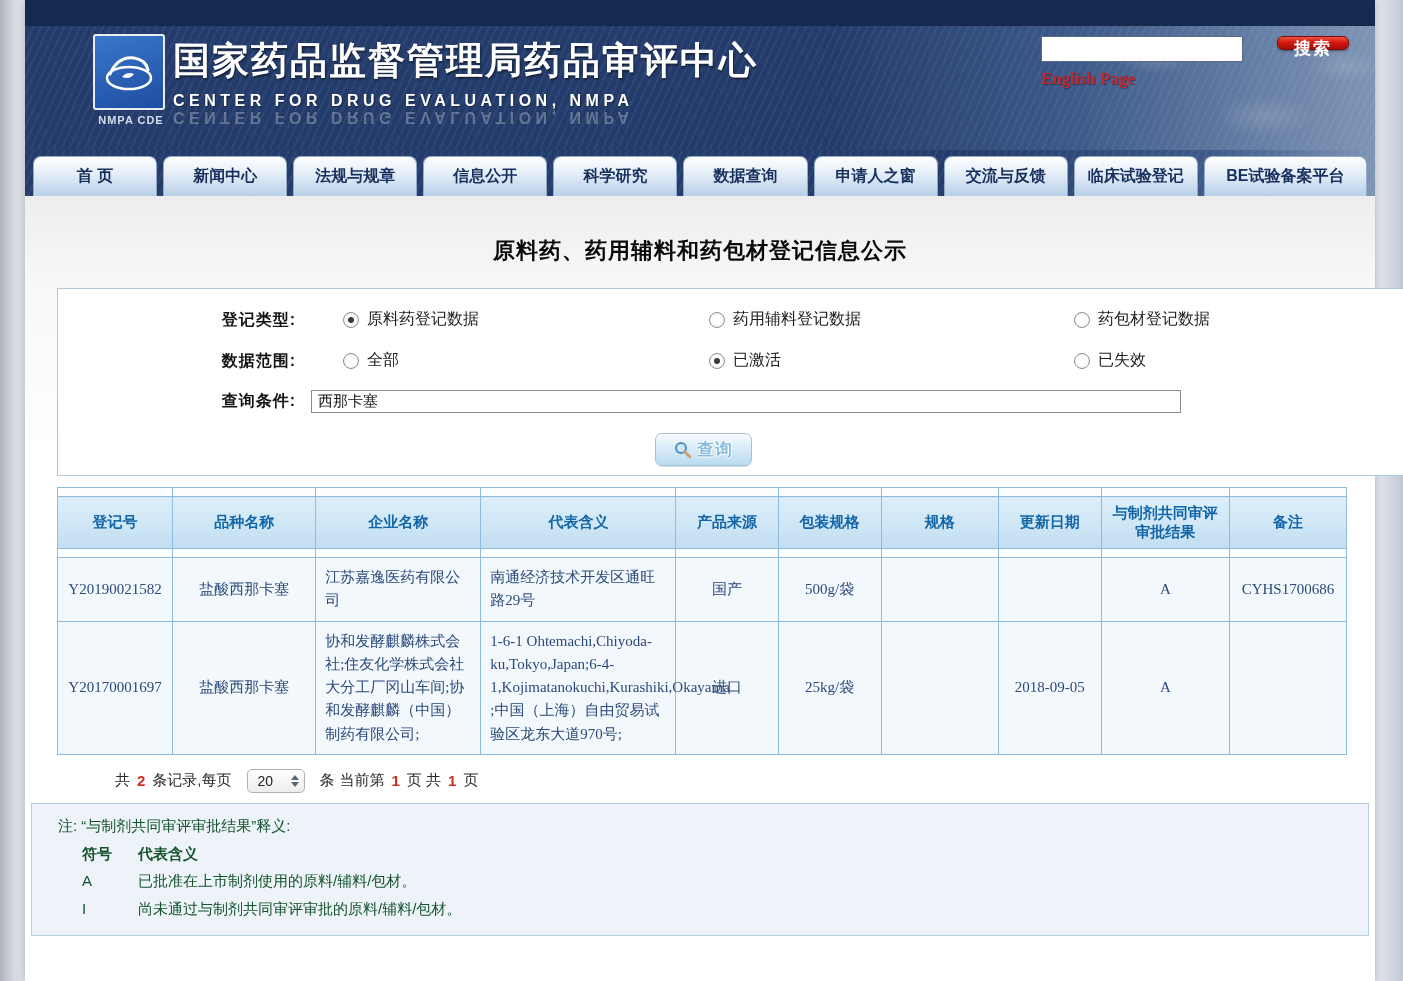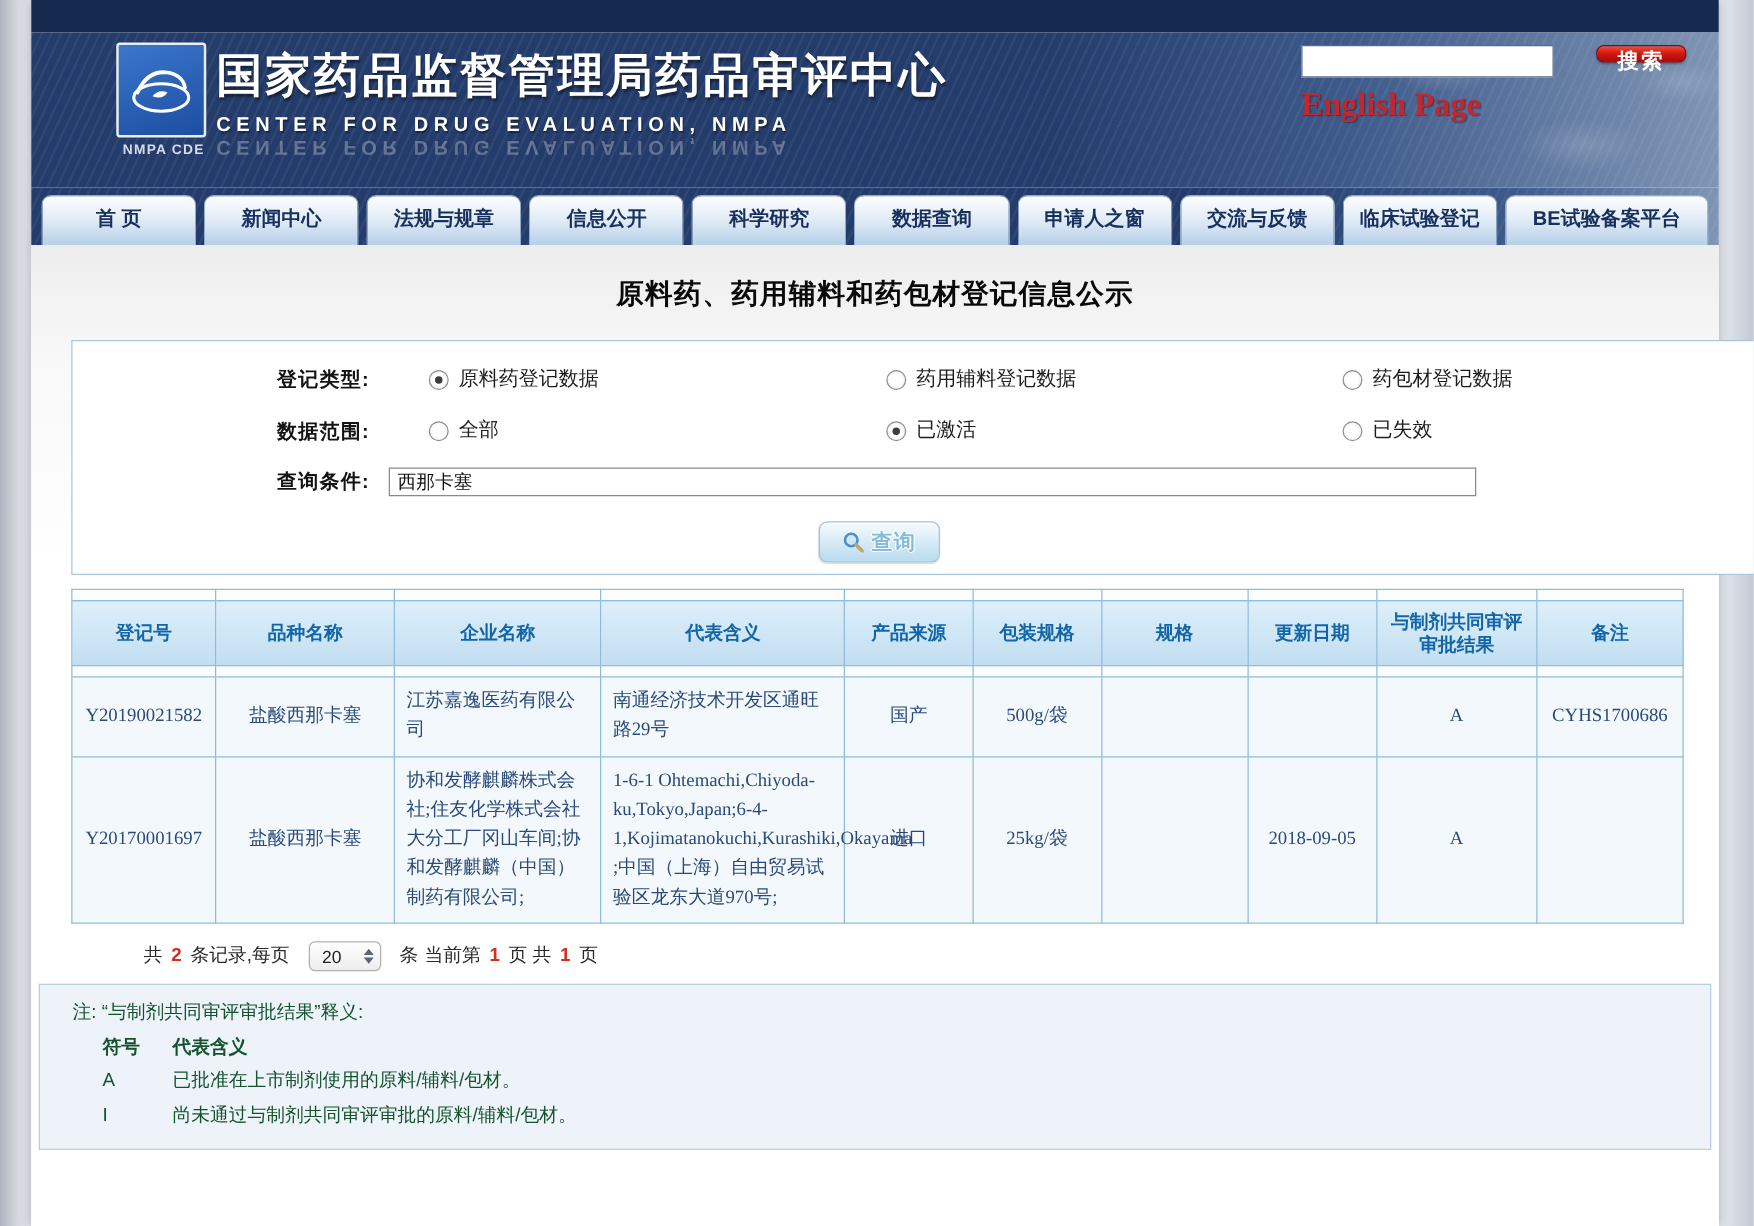--- a/index.html
+++ b/index.html
@@ -46,21 +46,21 @@
   }
   .search-btn {
     position: absolute; left: 236px; top: 0; width: 72px; height: 14px;
     border: 1px solid #7e0d0d; border-radius: 6px;
     background: linear-gradient(#f05040, #d41a10 45%, #a80a08);
     color: #fff; font-size: 17px; font-weight: bold; letter-spacing: 2px;
     cursor: pointer; box-shadow: 0 1px 2px rgba(0,0,0,.4);
   }
   .english-link {
     display: inline-block; margin-top: 7px;
-    font-family: "Liberation Serif", serif; font-size: 26px; font-weight: bold;
+    font-family: "Liberation Serif", serif; font-size: 17px; font-weight: bold;
     color: #c1272d; text-decoration: none; text-shadow: 1px 1px 1px rgba(0,0,0,.35);
   }
 
   
   .nav {
     height: 46px; padding: 6px 8px 0 8px;
     display: flex; gap: 6px; align-items: flex-end;
     background:
       repeating-linear-gradient(115deg, rgba(255,255,255,.05) 0 2px, rgba(255,255,255,0) 2px 7px),
       linear-gradient(to right, #243c6b 0%, #243c6b 70%, #3d5a8a 88%, #7f95b5 100%);
@@ -71,21 +71,21 @@
     background: linear-gradient(#fdfeff, #e3edf7 45%, #b7cfe8);
     font-size: 16px; font-weight: bold; color: #17305e; white-space: nowrap;
     cursor: pointer; box-shadow: inset 0 1px 0 #fff;
   }
   .tab.wide { flex: 1.32 1 0; }
 
   
   .main { background: linear-gradient(#ededee, #f8f8f9 90px, #ffffff 260px); padding-top: 24px; height: 785px; }
   .page-title {
     text-align: center; font-family: "Liberation Serif", serif;
-    font-size: 22px; font-weight: bold; color: #0a0a0a; letter-spacing: 1px;
+    font-size: 22px; font-weight: bold; color: #0a0a0a; letter-spacing: 1px; margin-top: 16px;
   }
 
   .form-box {
     position: relative; margin: 22px 28px 0 32px; width: 1358px; height: 188px;
     border: 1px solid #a9c7de; background: #fff; font-size: 16px;
   }
   .form-row { position: absolute; left: 0; right: 0; height: 22px; display: flex; align-items: center; }
   .form-row .flabel { width: 238px; text-align: right; font-weight: bold; color: #141414; letter-spacing: 1px; }
   .opts { position: relative; flex: 1; height: 22px; }
   .opt { position: absolute; top: 0; display: flex; align-items: center; cursor: pointer; }

